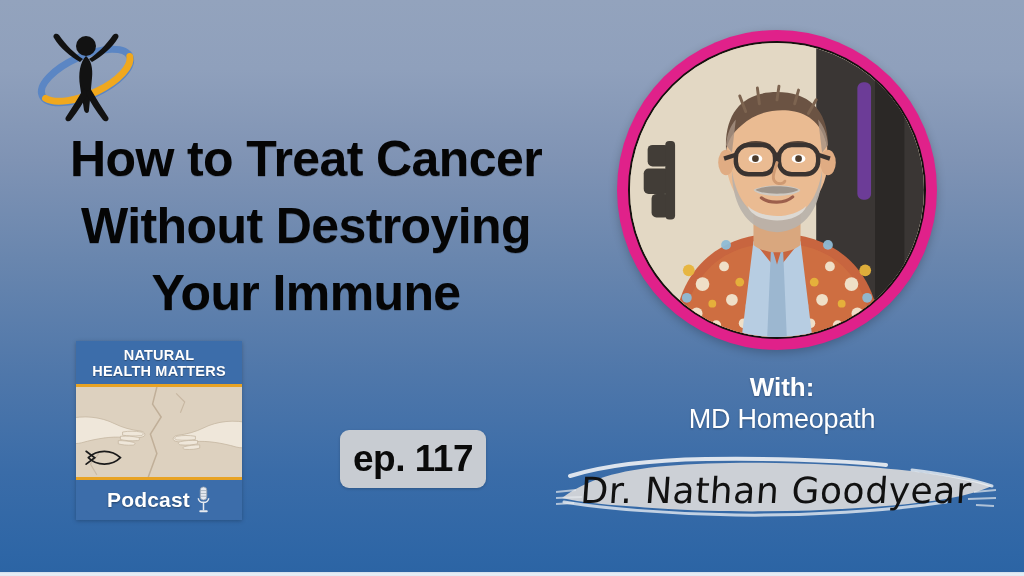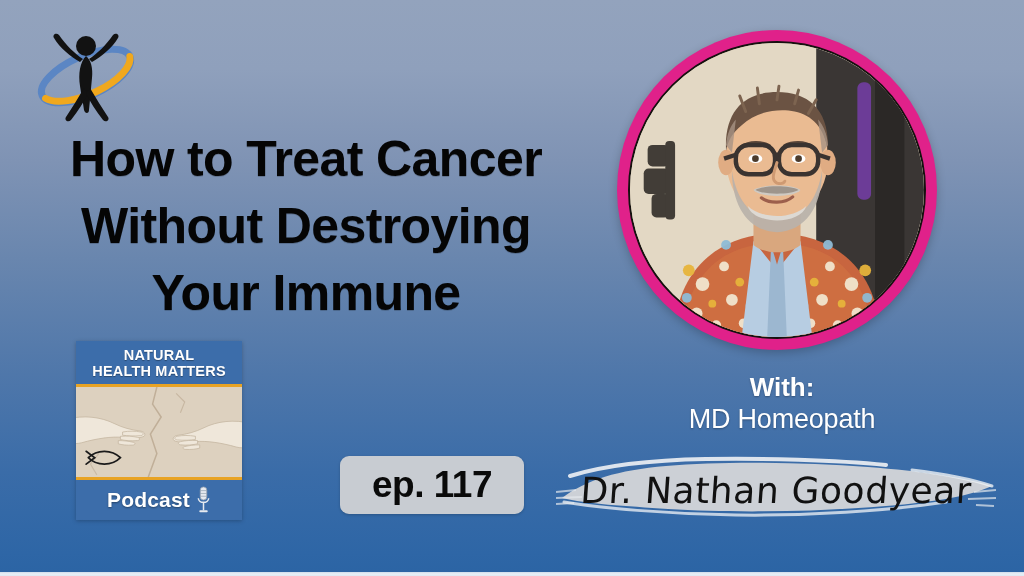--- a/index.html
+++ b/index.html
@@ -117,22 +117,22 @@
     font-size: 21px;
     letter-spacing: 0.2px;
     text-shadow: 0 1px 2px rgba(0,0,0,0.4);
   }
   .mic-icon { width: 15px; height: 30px; display: block; }
 
   
   .ep-badge {
     position: absolute;
     left: 340px;
-    top: 456px;
-    width: 184px;
+    top: 430px;
+    width: 146px;
     height: 58px;
     background: #c8ccd2;
     border-radius: 9px;
     display: flex;
     align-items: center;
     justify-content: center;
     box-shadow: 0 1px 3px rgba(0,0,0,0.2);
   }
   .ep-badge-label {
     color: #0a0a0a;

